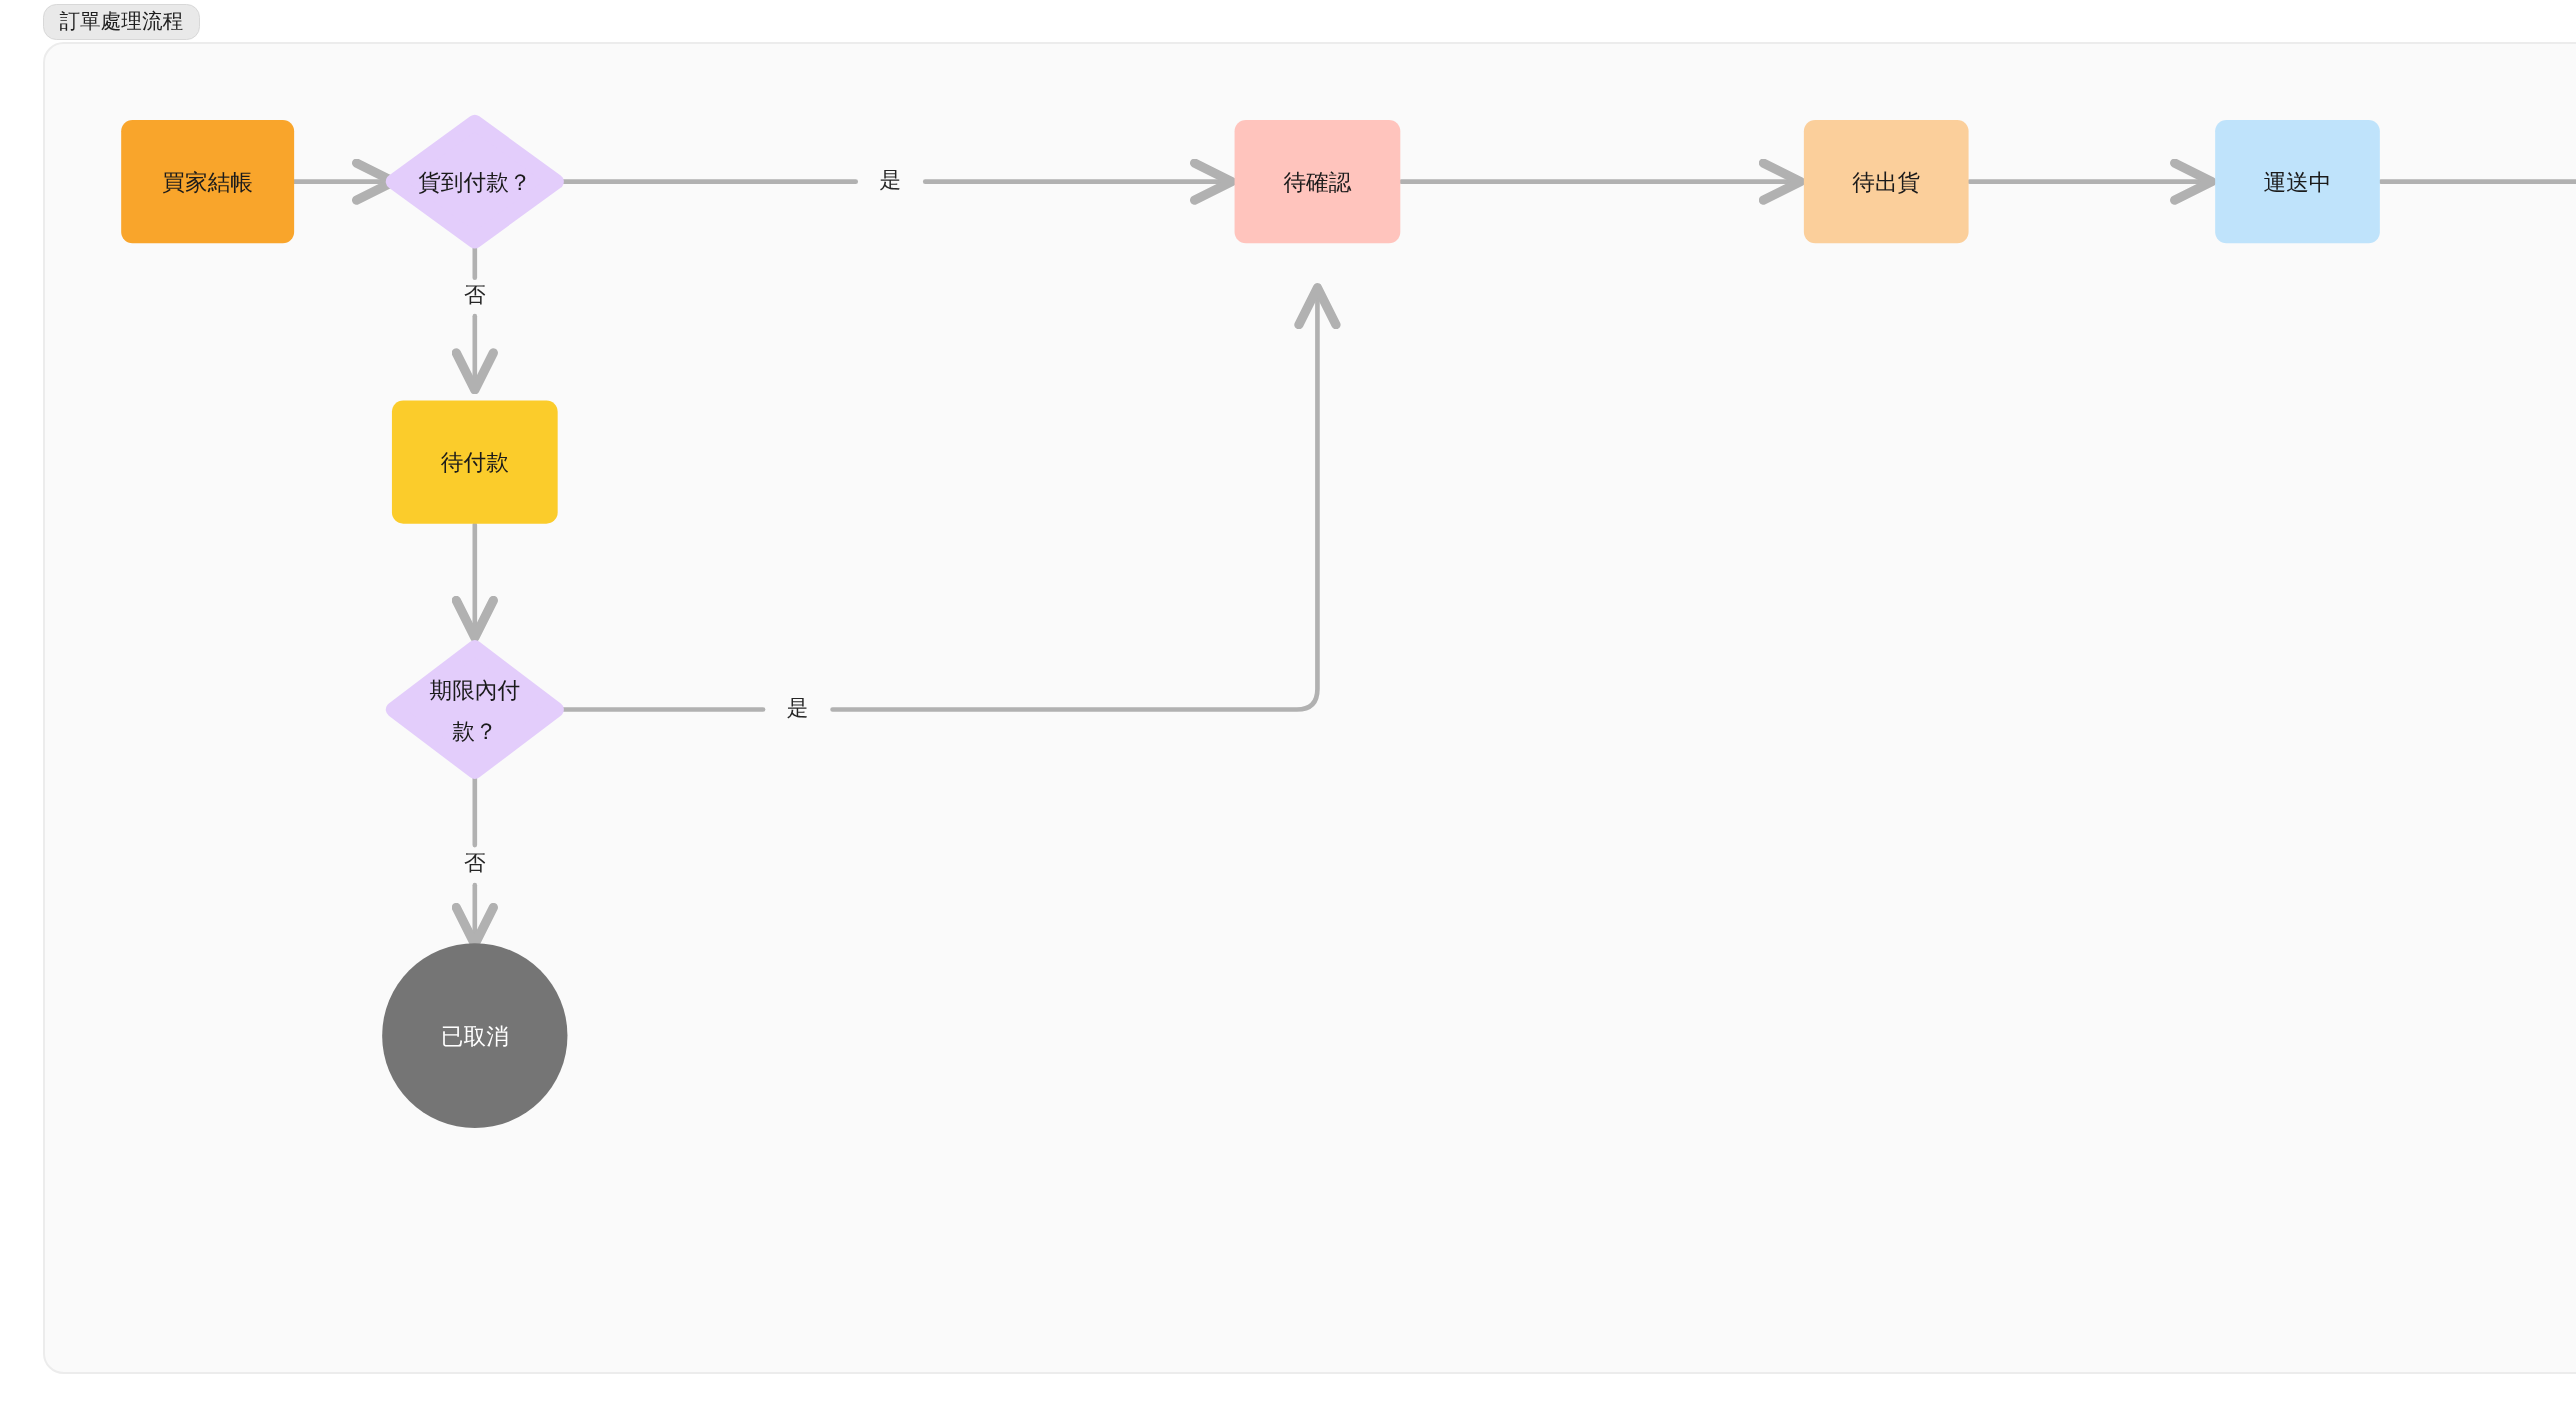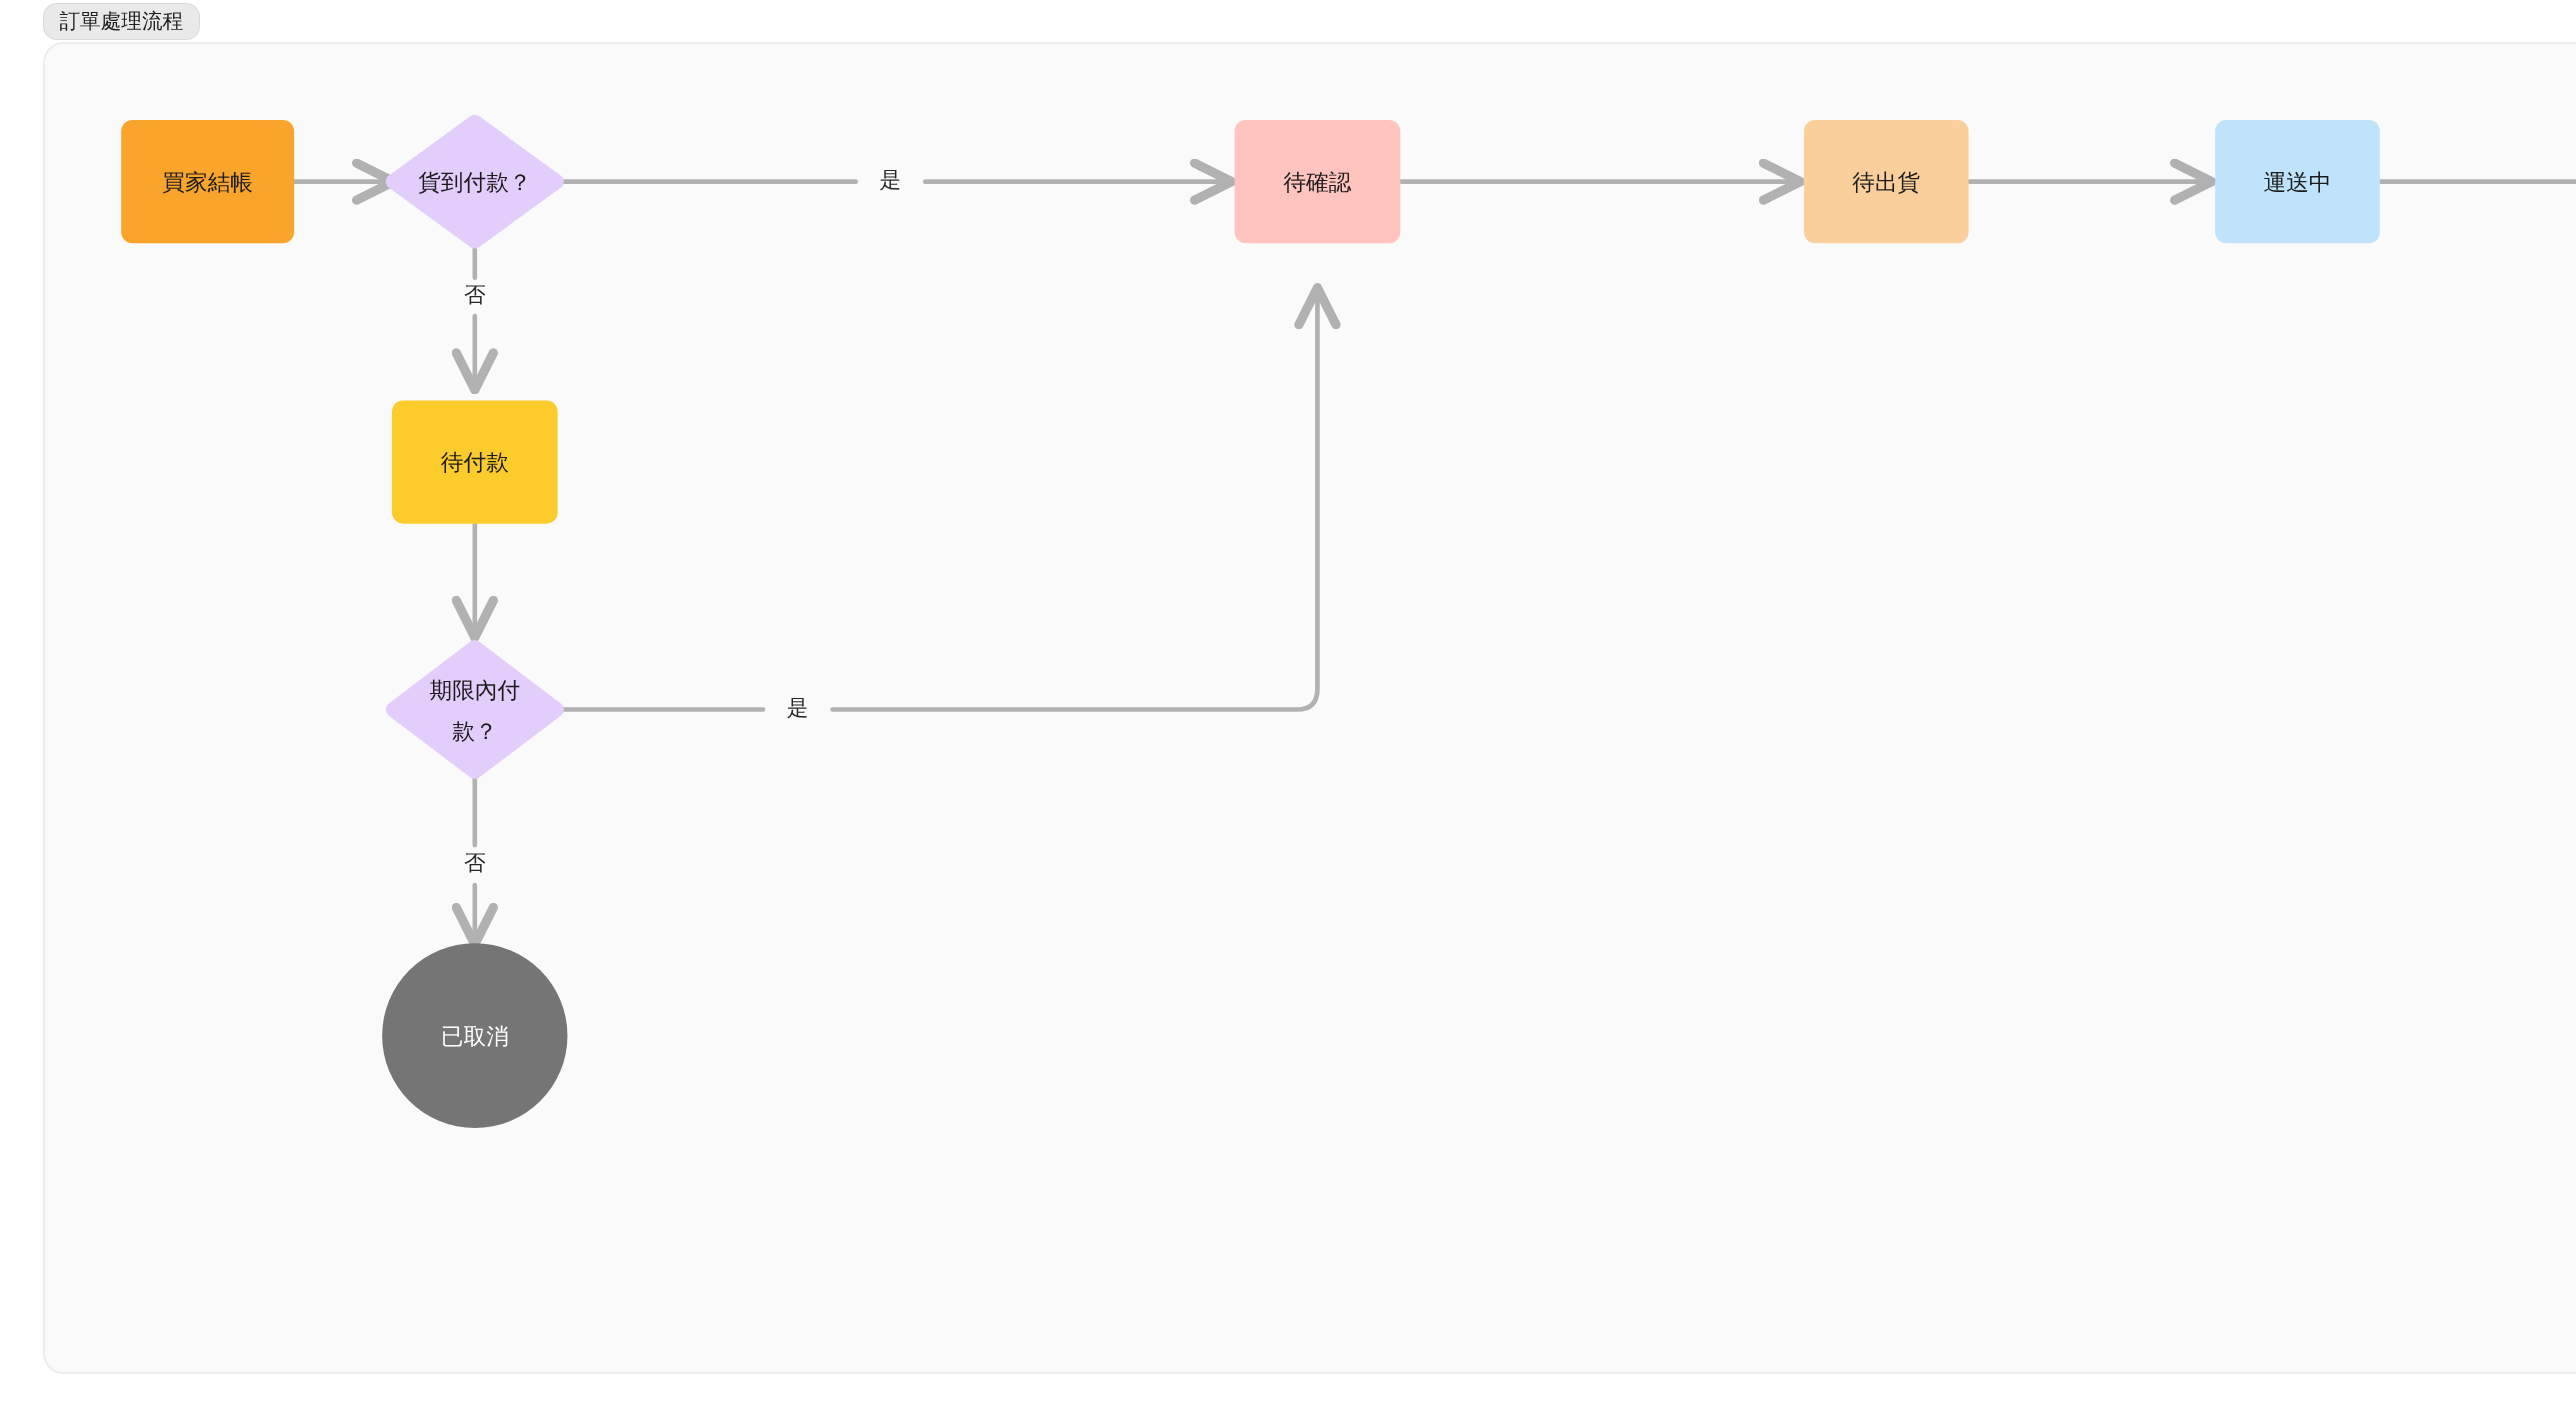--- a/index.html
+++ b/index.html
@@ -2,21 +2,21 @@
 <html style="font-size:8.2px"><head>
 <meta charset="utf-8">
 <style>
   html,body{margin:0;padding:0;background:#ffffff;}
   body{
     font-family:"Liberation Sans","DejaVu Sans",sans-serif;
     width:4105px;height:1418px;overflow:hidden;
   }
   #root{position:relative;width:4105px;height:1418px;background:#ffffff;}
 
-  .tab-bar{position:absolute;left:43px;top:3.1px;height:37px;display:flex;}
+  .tab-bar{position:absolute;left:43px;top:3.1px;height:37px;display:flex;align-items:center;}
   .tab{
     background:#e9e9e9;color:#1f1f1f;
     border:0.5px solid #d8d8d8;border-radius:13.4px;
     padding:6.7px 15.5px;font-size:20.6px;line-height:1;
     white-space:nowrap;
   }
 
   .canvas{
     position:absolute;left:43px;top:42px;
     width:4020px;height:1332px;

